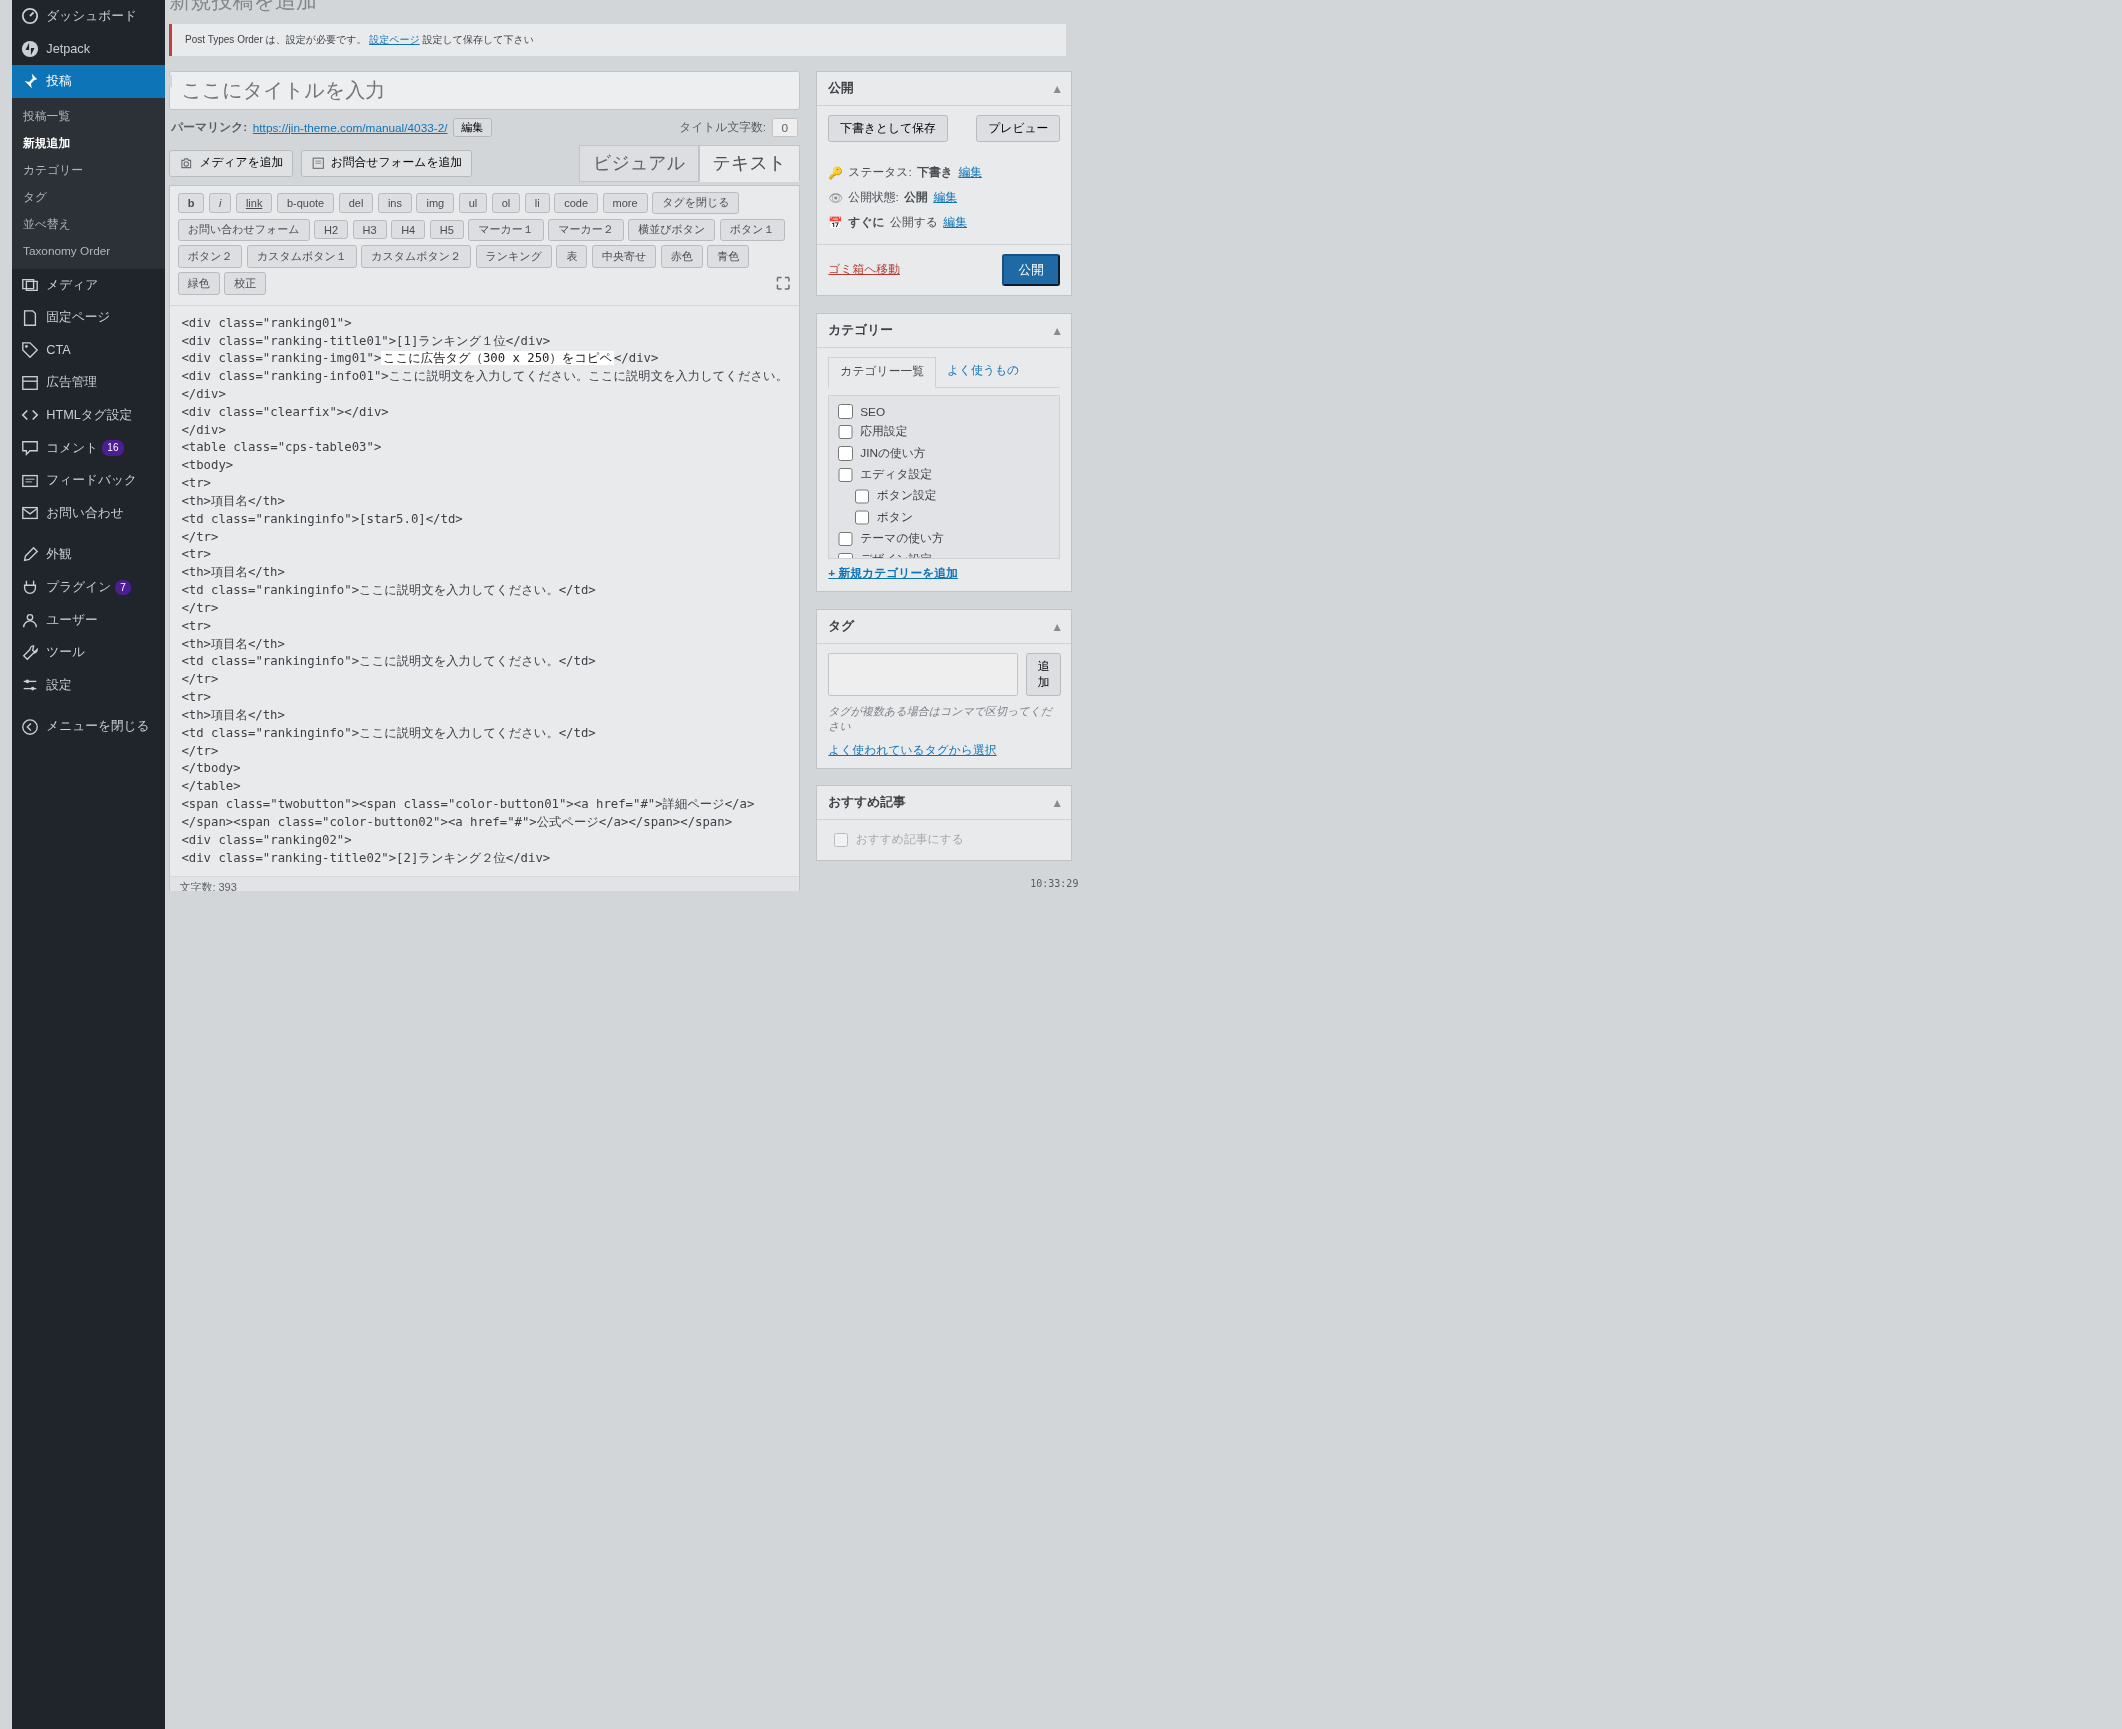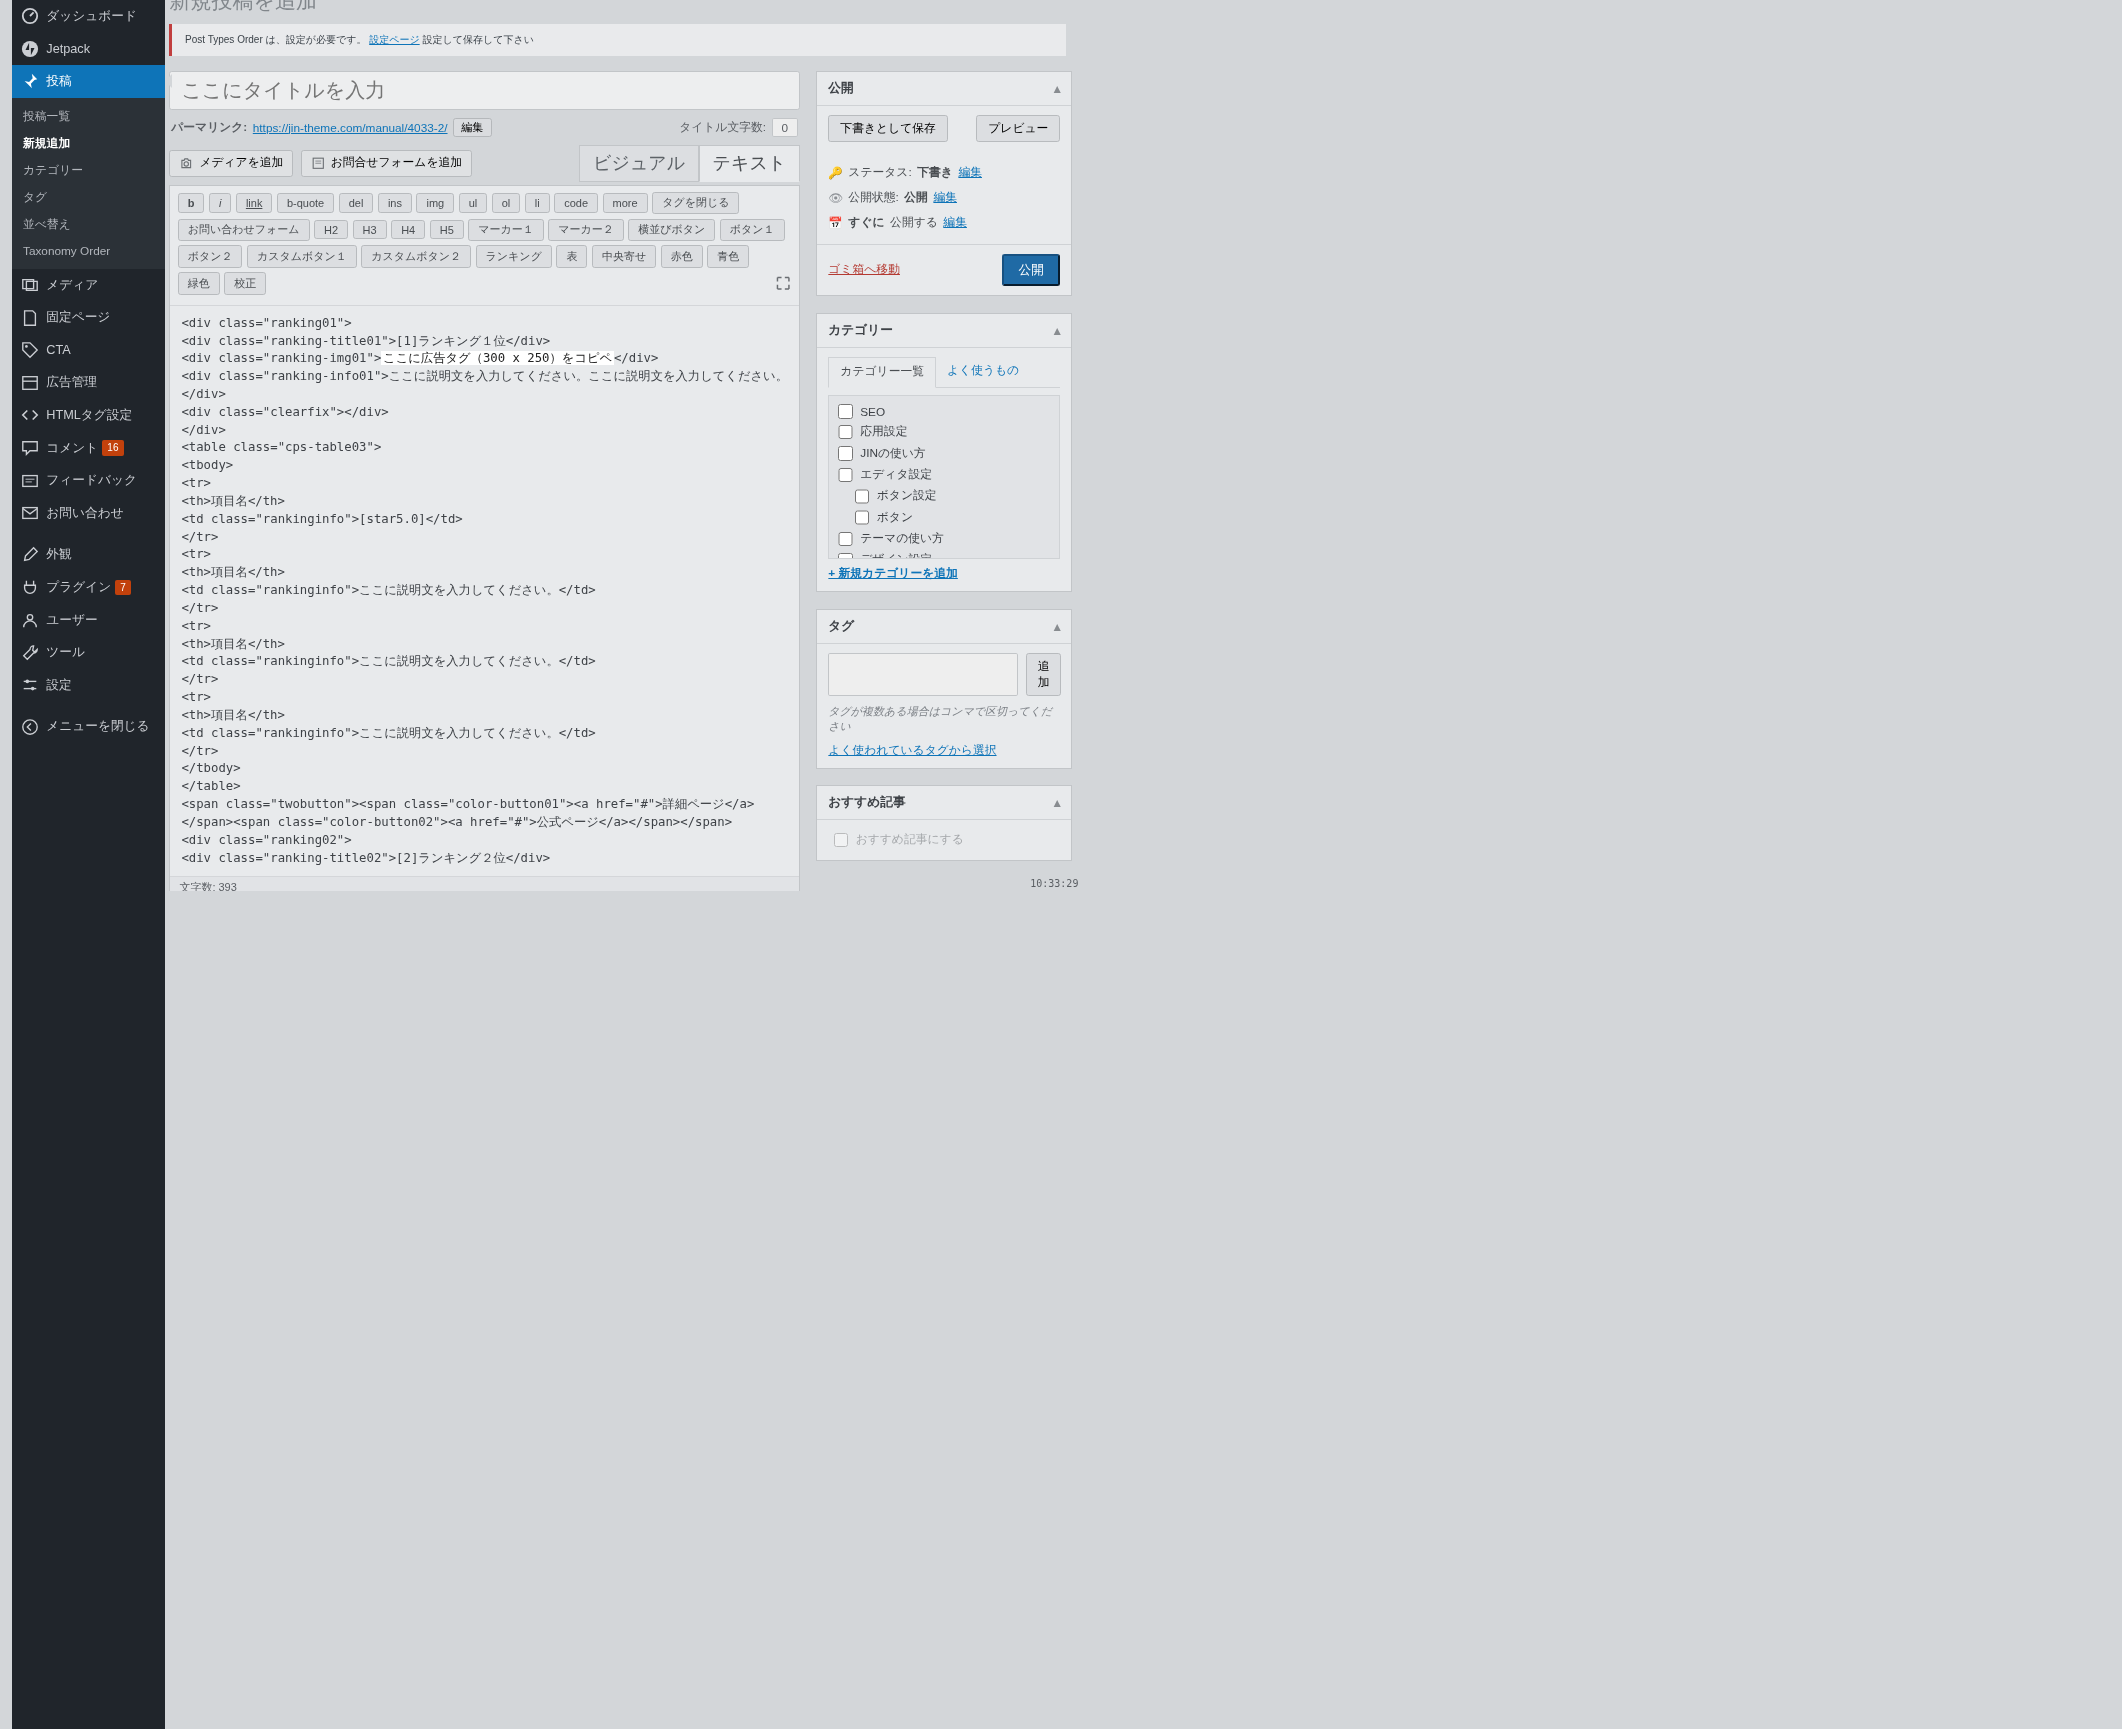--- a/index.html
+++ b/index.html
@@ -5,21 +5,21 @@
 * { box-sizing: border-box; margin: 0; padding: 0; }
 body { font-family: -apple-system, "Hiragino Sans", sans-serif; background: #d3d6d9; font-size: 11.8px; color: #3c434a; overflow: hidden; width: 1082px; height: 891px; position: relative; }
 .sidebar { position: fixed; left: 12px; top: 0; width: 153px; height: 100%; background: #20252b; color: #e0e2e5; }
 .sidebar-item { display: flex; align-items: center; padding: 7.3px 9px; cursor: pointer; color: #cbced3; font-size: 12.7px; }
 .sidebar-item .icon { width: 18px; height: 18px; margin-right: 7.3px; display: inline-flex; align-items: center; justify-content: center; }
 .sidebar-item.active { background: #0e74b8; color: #fff; position: relative; }
 .sidebar-item.active::after { content: ""; position: absolute; right: -7.3px; top: 50%; margin-top: -7.3px; border: 7.3px solid transparent; border-right-color: #d3d6d9; }
 .sidebar-sub { background: #2b3137; padding: 5.5px 0; }
 .sidebar-sub-item { padding: 5.5px 11px; color: #b2b6bc; font-size: 11.8px; cursor: pointer; }
 .sidebar-sub-item.current { color: #fff; font-weight: 600; }
-.badge { display: inline-block; background: #c2410c; color: #fff; border-radius: 2px; padding: 0 5.5px; font-size: 10px; margin-left: 3.6px; line-height: 15.5px; }
+.badge { display: inline-block; background: #4c1d95; color: #fff; border-radius: 7px; padding: 0 5.5px; font-size: 10px; margin-left: 3.6px; line-height: 15.5px; }
 .main { margin-left: 153px; padding: 0 16.4px 16.4px 16.4px; }
 .page-title { font-size: 21px; font-weight: 400; color: #4b5258; margin: 0 0 9px 0; }
 .notice { border-left: 3.6px solid #c13e3e; background: #e9eaec; padding: 9px 12.7px; margin-bottom: 14.5px; font-size: 10px; }
 .notice a { color: #0e74b8; text-decoration: underline; }
 .columns { display: flex; gap: 16.4px; }
 .col-left { flex: 1; }
 .col-right { width: 256px; }
 .title-input { width: 100%; background: #edeeef; border: 0.9px solid #c2c5c8; padding: 7.3px 11px; font-size: 20px; color: #8a8e93; border-radius: 2.7px; }
 .permalink-row { display: flex; align-items: center; gap: 5.5px; padding: 7.3px 1.8px; font-size: 11.8px; color: #5a5e63; }
 .permalink-row a { color: #0e74b8; text-decoration: underline; }

